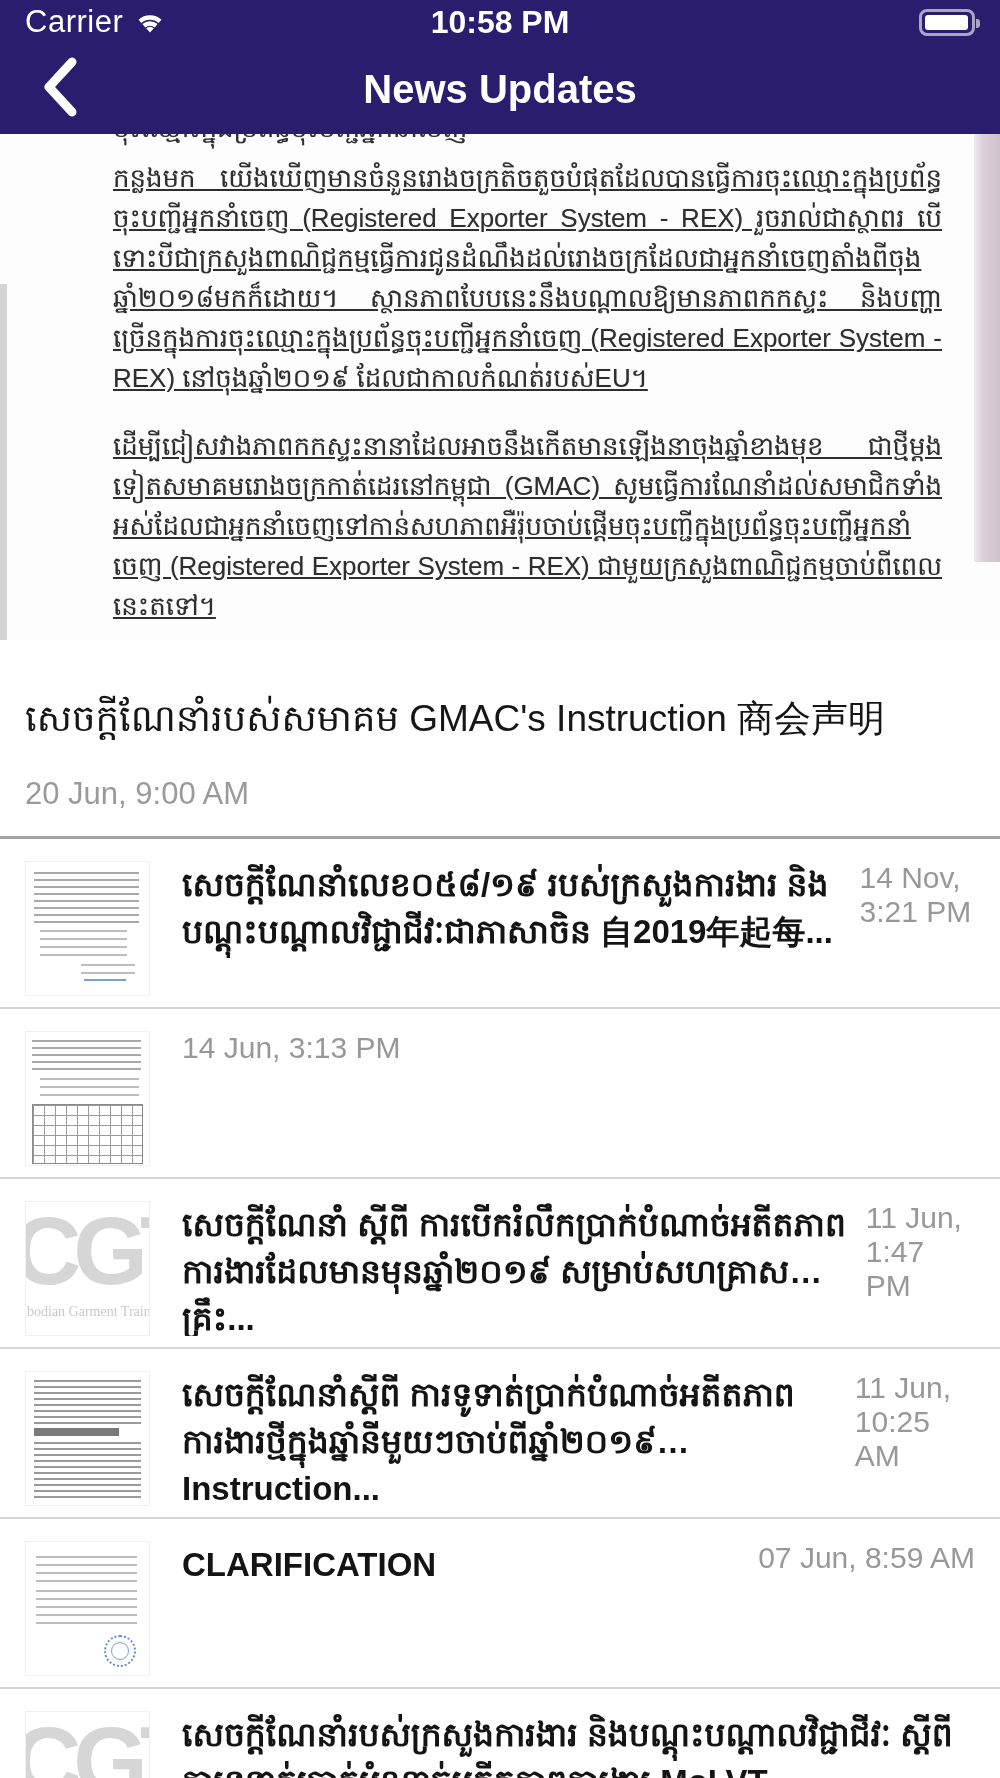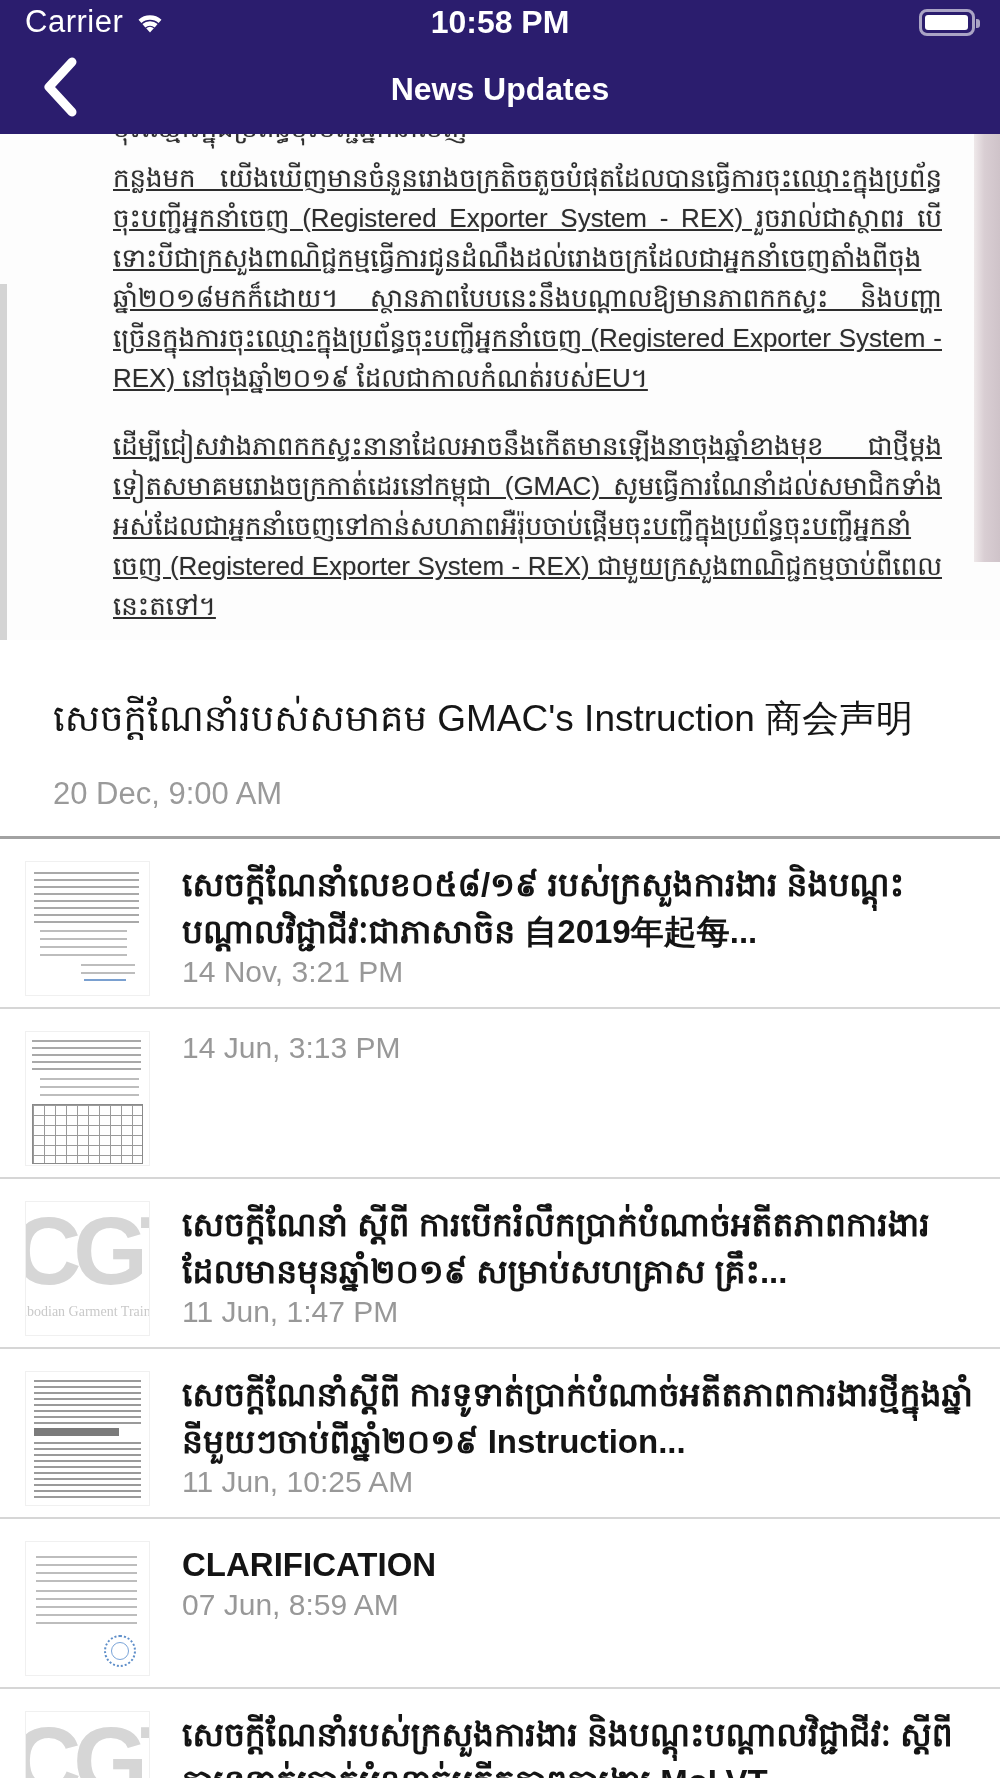--- a/index.html
+++ b/index.html
@@ -13,41 +13,41 @@
   .sb-left{display:flex;align-items:center;gap:10px;width:300px;}
   .carrier{font-size:31px;letter-spacing:.5px;}
   .wifi-icon svg{display:block;}
   .sb-center{flex:1;text-align:center;font-size:32px;font-weight:600;}
   .sb-right{width:300px;display:flex;justify-content:flex-end;align-items:center;}
   .battery{width:56px;height:27px;border:3px solid rgba(255,255,255,.6);border-radius:8px;position:relative;box-sizing:border-box;}
   .battery .fill{position:absolute;left:3px;top:3px;bottom:3px;width:43px;background:#fff;border-radius:3px;}
   .battery .nub{position:absolute;right:-8px;top:7px;width:4px;height:9px;background:rgba(255,255,255,.6);border-radius:0 3px 3px 0;}
   .nav-bar{height:90px;display:flex;align-items:center;position:relative;}
   .back-button{position:absolute;left:30px;top:14px;width:60px;height:62px;display:flex;align-items:center;justify-content:center;cursor:pointer;}
-  .nav-title{flex:1;text-align:center;font-size:32px;font-weight:700;}
+  .nav-title{flex:1;text-align:center;font-size:40px;font-weight:700;}
   
   .doc-scan{height:506px;overflow:hidden;position:relative;background:#fdfdfd;padding:0 58px 0 113px;box-sizing:border-box;}
   .doc-scan p{margin:0;font-size:26px;line-height:40px;color:#2e2e2e;text-align:justify;
     text-shadow:0 0 1px rgba(60,60,60,.35);}
   .doc-clip{height:18px;overflow:hidden;margin-bottom:6px;}
   .doc-clip p{margin-top:-26px;}
   .doc-p{margin-top:28px !important;text-decoration:underline;}
   .doc-p:first-of-type{margin-top:0 !important;}
   .scan-edge-right{position:absolute;right:0;top:0;width:26px;height:428px;
     background:linear-gradient(to right,#efe9ea,#d9ced3 40%,#cfc3c9);}
   .scan-edge-left{position:absolute;left:0;top:150px;width:7px;height:356px;background:#d4d4d4;}
   
-  .featured{padding:54px 25px 0 25px;margin-left:28px;}
+  .featured{padding:54px 25px 0 25px;}
   .featured-title{font-size:37px;font-weight:500;color:#161616;line-height:50px;}
   .featured-date{margin-top:32px;font-size:31px;color:#9a9a9a;}
   .divider-thick{margin-top:24px;height:3px;background:#a2a2a2;}
   
   .news-row{display:flex;gap:32px;padding:22px 25px 0 25px;height:170px;box-sizing:border-box;overflow:hidden;border-bottom:2px solid #d6d6d6;}
   .news-row:last-child{border-bottom:none;}
-  .row-text{flex:1;display:flex;flex-direction:column;height:135px;}
+  .row-text{flex:1;display:flex;flex-direction:row;justify-content:space-between;height:135px;}
   .row-title{font-size:33px;line-height:47px;font-weight:600;color:#141414;
     display:-webkit-box;-webkit-line-clamp:2;-webkit-box-orient:vertical;overflow:hidden;}
   .row-date{font-size:30px;color:#989898;}
   
   .thumb{width:125px;height:135px;flex-shrink:0;position:relative;overflow:hidden;background:#fff;border:1px solid #f0f0f0;box-sizing:border-box;}
   .fake-lines{position:absolute;background-image:repeating-linear-gradient(to bottom,#a9a9a9 0 2px,transparent 2px 7px);}
   .fake-lines.light{background-image:repeating-linear-gradient(to bottom,#bdbdbd 0 2px,transparent 2px 8px);}
   .fake-lines.dense{background-image:repeating-linear-gradient(to bottom,#9a9a9a 0 2px,transparent 2px 6px);}
   .blue-underline{position:absolute;height:2px;background:#7aa0d0;}
   .mini-table{position:absolute;left:6px;right:6px;top:72px;height:58px;border:1px solid #8a8a8a;
@@ -100,21 +100,21 @@
   </div>
   <p class="doc-p">កន្លងមក យើងឃើញមានចំនួនរោងចក្រតិចតួចបំផុតដែលបានធ្វើការចុះឈ្មោះក្នុងប្រព័ន្ធចុះបញ្ជីអ្នកនាំចេញ (Registered Exporter System - REX) រួចរាល់ជាស្ថាពរ បើទោះបីជាក្រសួងពាណិជ្ជកម្មធ្វើការជូនដំណឹងដល់រោងចក្រដែលជាអ្នកនាំចេញតាំងពីចុងឆ្នាំ២០១៨មកក៏ដោយ។ ស្ថានភាពបែបនេះនឹងបណ្តាលឱ្យមានភាពកកស្ទះ និងបញ្ហាច្រើនក្នុងការចុះឈ្មោះក្នុងប្រព័ន្ធចុះបញ្ជីអ្នកនាំចេញ (Registered Exporter System - REX) នៅចុងឆ្នាំ២០១៩ ដែលជាកាលកំណត់របស់EU។</p>
   <p class="doc-p">ដើម្បីជៀសវាងភាពកកស្ទះនានាដែលអាចនឹងកើតមានឡើងនាចុងឆ្នាំខាងមុខ ជាថ្មីម្តងទៀតសមាគមរោងចក្រកាត់ដេរនៅកម្ពុជា (GMAC) សូមធ្វើការណែនាំដល់សមាជិកទាំងអស់ដែលជាអ្នកនាំចេញទៅកាន់សហភាពអឺរ៉ុបចាប់ផ្តើមចុះបញ្ជីក្នុងប្រព័ន្ធចុះបញ្ជីអ្នកនាំចេញ (Registered Exporter System - REX) ជាមួយក្រសួងពាណិជ្ជកម្មចាប់ពីពេលនេះតទៅ។</p>
 
   <div class="scan-edge-right"></div>
   <div class="scan-edge-left"></div>
 </div>
 
 <div class="featured">
   <div class="featured-title">សេចក្តីណែនាំរបស់សមាគម GMAC's Instruction 商会声明</div>
-  <div class="featured-date">20 Dec, 9:00 AM</div>
+  <div class="featured-date">20 Jun, 9:00 AM</div>
 </div>
 <div class="divider-thick"></div>
 
 <div>
 
   <div class="news-row">
     <div class="thumb">
       <div class="fake-lines" style="left:8px;right:10px;top:10px;height:52px;"></div>
       <div class="fake-lines light" style="left:14px;right:22px;top:68px;height:30px;"></div>
       <div class="fake-lines light" style="left:55px;right:14px;top:102px;height:16px;"></div>

